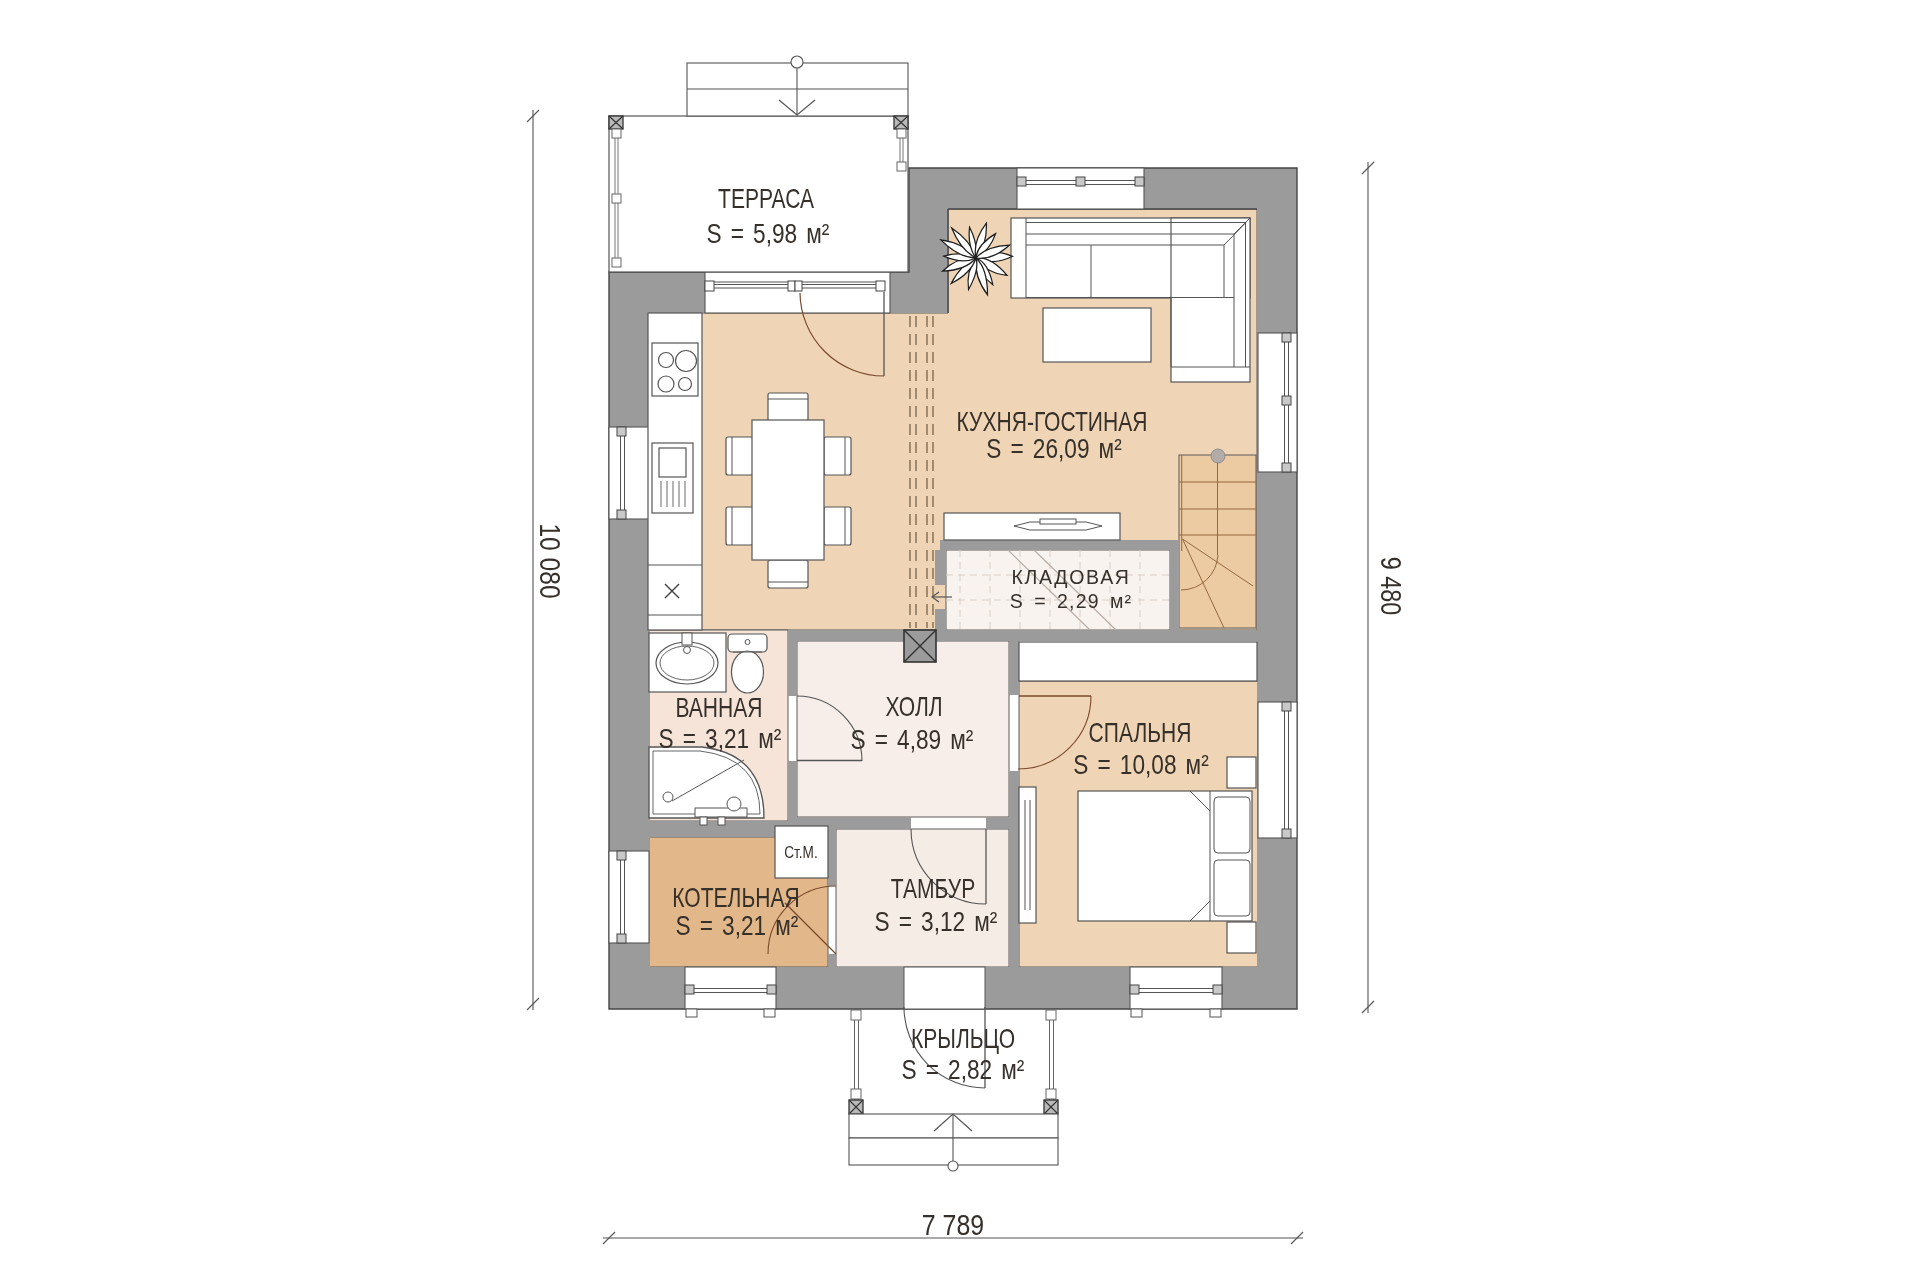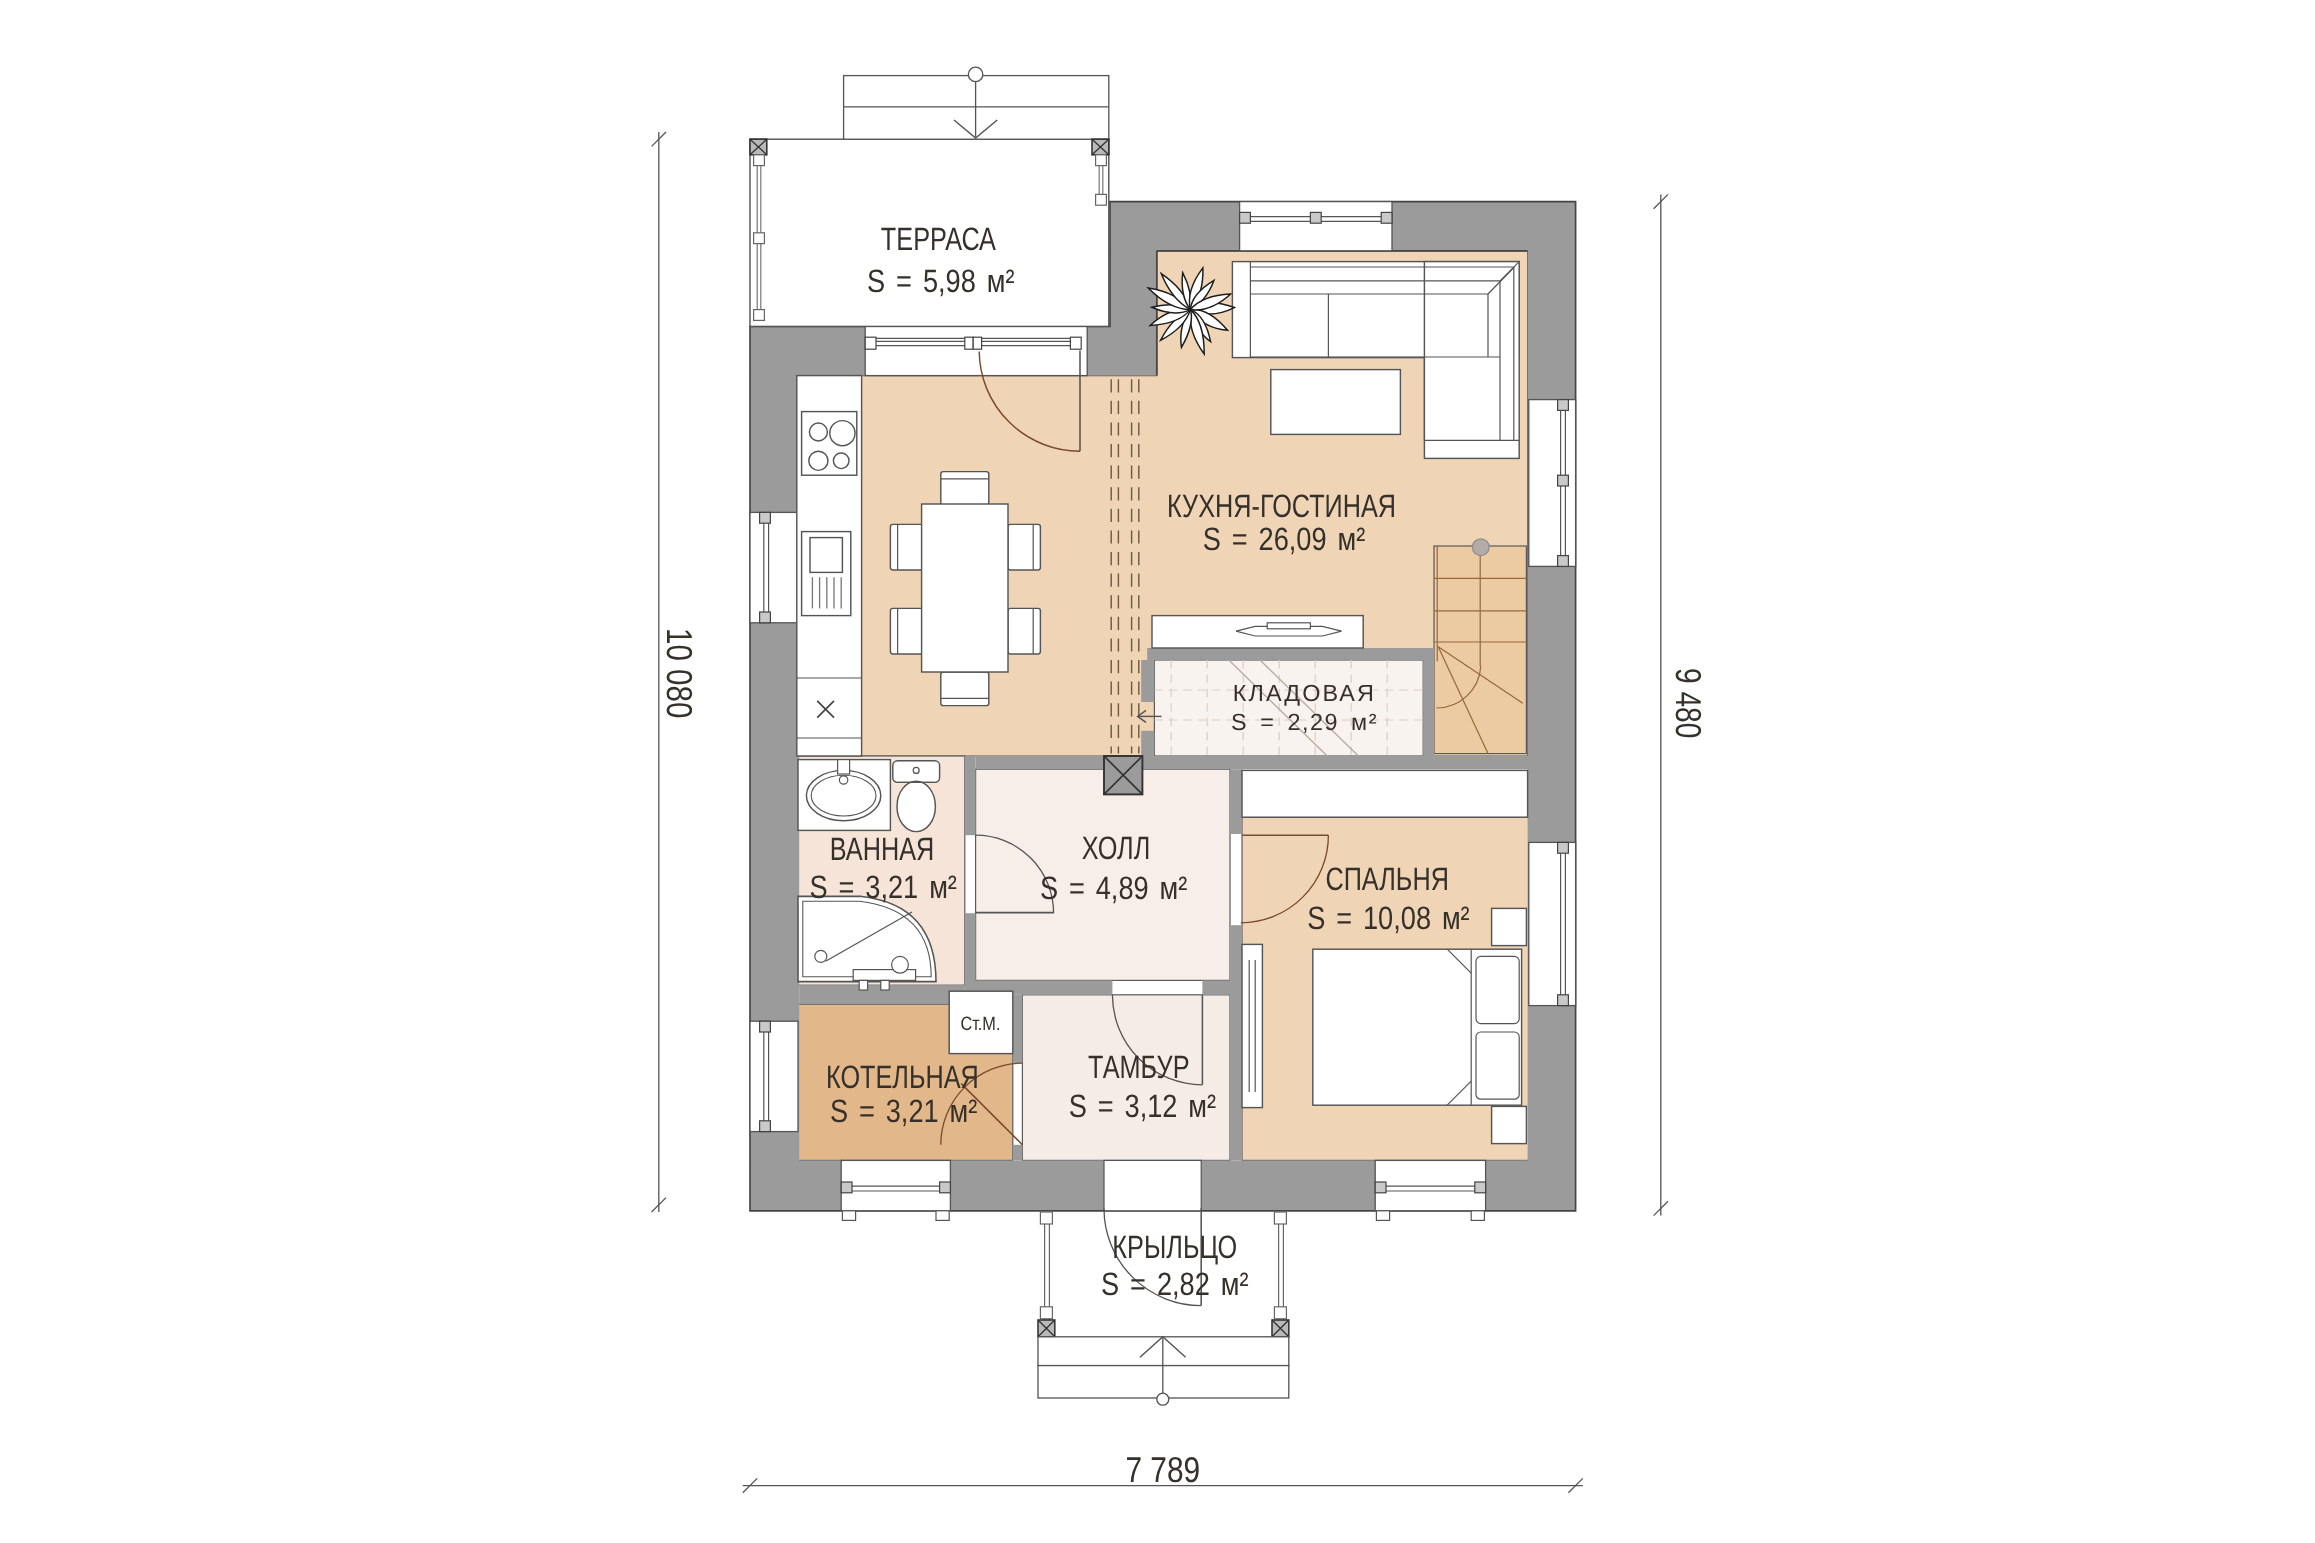--- a/index.html
+++ b/index.html
@@ -1,16 +1,16 @@
 <!DOCTYPE html>
 <html><head>
 <meta charset="utf-8">
 <style>
 html,body{margin:0;padding:0;background:#ffffff;}
-#page{position:relative;width:1635px;height:1286px;background:#ffffff;overflow:hidden;padding-left:16px;}
+#page{position:relative;width:1635px;height:1286px;background:#ffffff;overflow:hidden;}
 svg text{font-family:"Liberation Sans",sans-serif;fill:#36302b;}
 </style>
 </head>
 <body>
 <div id="page">
 <svg width="1929" height="1286" viewBox="0 0 1929 1286" xmlns="http://www.w3.org/2000/svg">
 
 <g stroke="#5a5a5a" stroke-width="1">
   <path d="M 650,313 L 948,313 L 948,209 L 1257,209 L 1257,630 L 650,630 Z" fill="#efd5b5"></path>
   <rect x="797" y="641" width="212" height="176" fill="#f7eee9"></rect>

